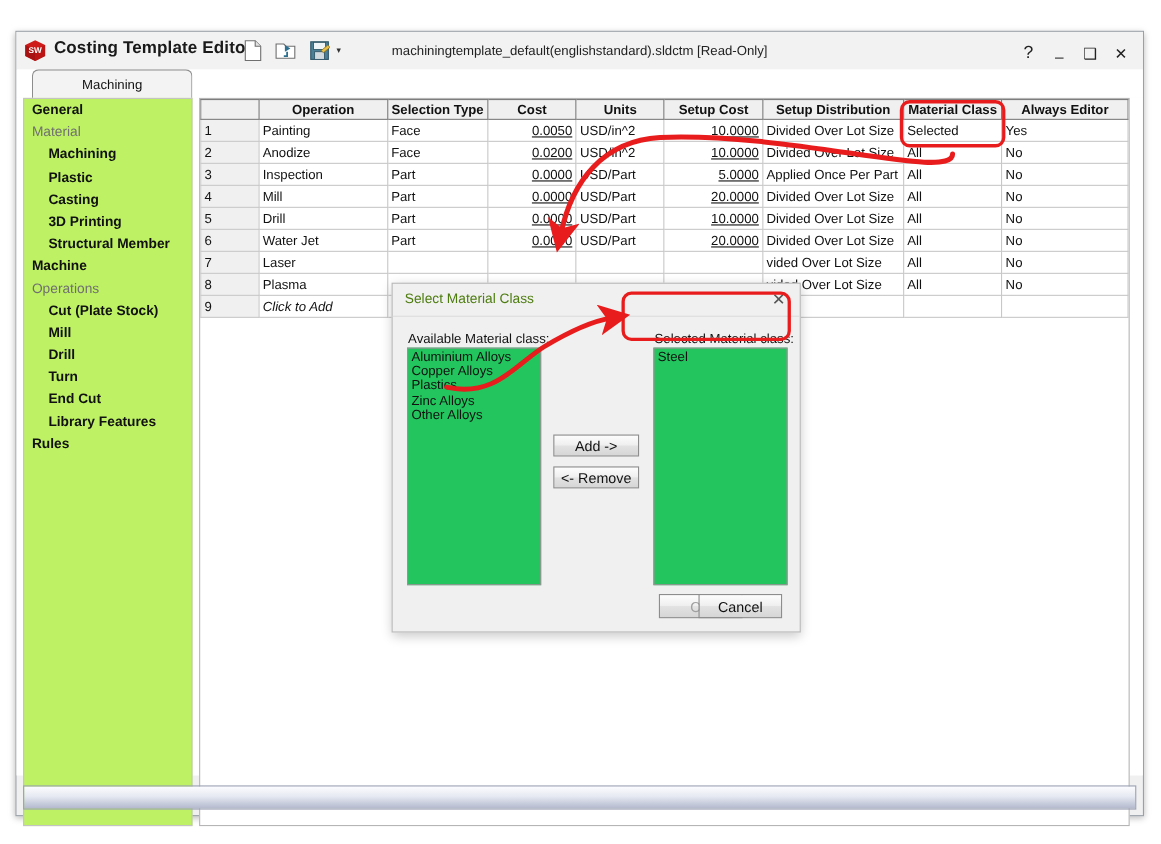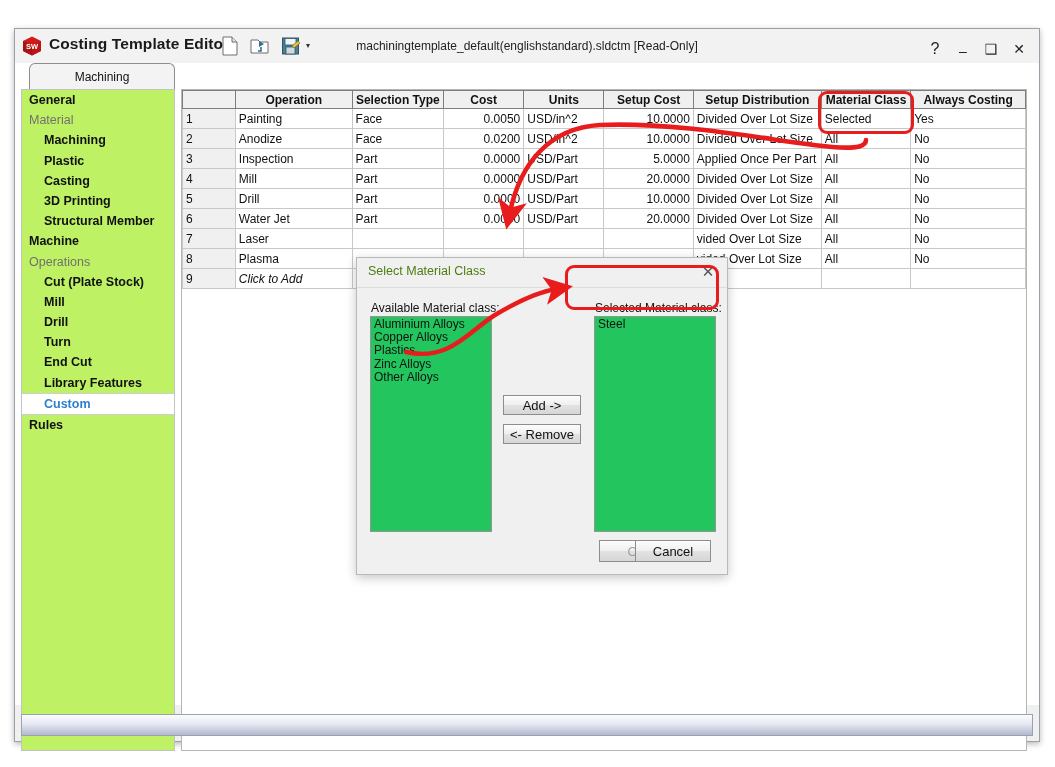--- a/index.html
+++ b/index.html
@@ -135,21 +135,21 @@
     color:#111;
     white-space:nowrap;
     overflow:hidden;
   }
   td.rownum{
     background:#f0f0f0;
     border-right:1px solid #7d7d7d;
     color:#333;
     padding-left:4px;
   }
-  td.num{text-align:right;padding-right:4px;}
+  td.num{text-align:right;padding-right:4px;text-decoration:underline;}
   td.placeholder{color:#777;font-style:italic;}
 
   
   .statusbar{
     position:absolute;left:6px;bottom:5px;width:1012px;height:22px;
     background:linear-gradient(to bottom,#fbfcfe 0%,#e6e9f2 45%,#c9cede 75%,#b3b9cc 100%);
     border:1px solid #9ba1b4;
     box-sizing:border-box;
   }
 
@@ -279,21 +279,20 @@
         <div class="side-item indent">3D Printing</div>
         <div class="side-item indent">Structural Member</div>
         <div class="side-item">Machine</div>
         <div class="side-item header">Operations</div>
         <div class="side-item indent">Cut (Plate Stock)</div>
         <div class="side-item indent">Mill</div>
         <div class="side-item indent">Drill</div>
         <div class="side-item indent">Turn</div>
         <div class="side-item indent">End Cut</div>
         <div class="side-item indent">Library Features</div>
-        <div class="side-item indent selected">Custom</div>
         <div class="side-item">Rules</div>
       </div>
 
     <div class="tablewrap">
       <table class="grid" id="grid">
         <colgroup>
           <col style="width:52px">
             <col style="width:115px">
             <col style="width:90px">
           <col style="width:79px">
@@ -306,21 +305,21 @@
         <thead>
             <tr id="thead-row">
               <th class="rownum"></th>
               <th>Operation</th>
               <th>Selection Type</th>
               <th>Cost</th>
               <th>Units</th>
               <th>Setup Cost</th>
               <th>Setup Distribution</th>
               <th>Material Class</th>
-              <th>Always Costing</th>
+              <th>Always Editor</th>
             </tr>
           </thead>
         <tbody id="tbody">
             <tr>
               <td class="rownum">1</td>
               <td>Painting</td>
               <td>Face</td>
               <td class="num">0.0050</td>
               <td>USD/in^2</td>
               <td class="num">10.0000</td>

